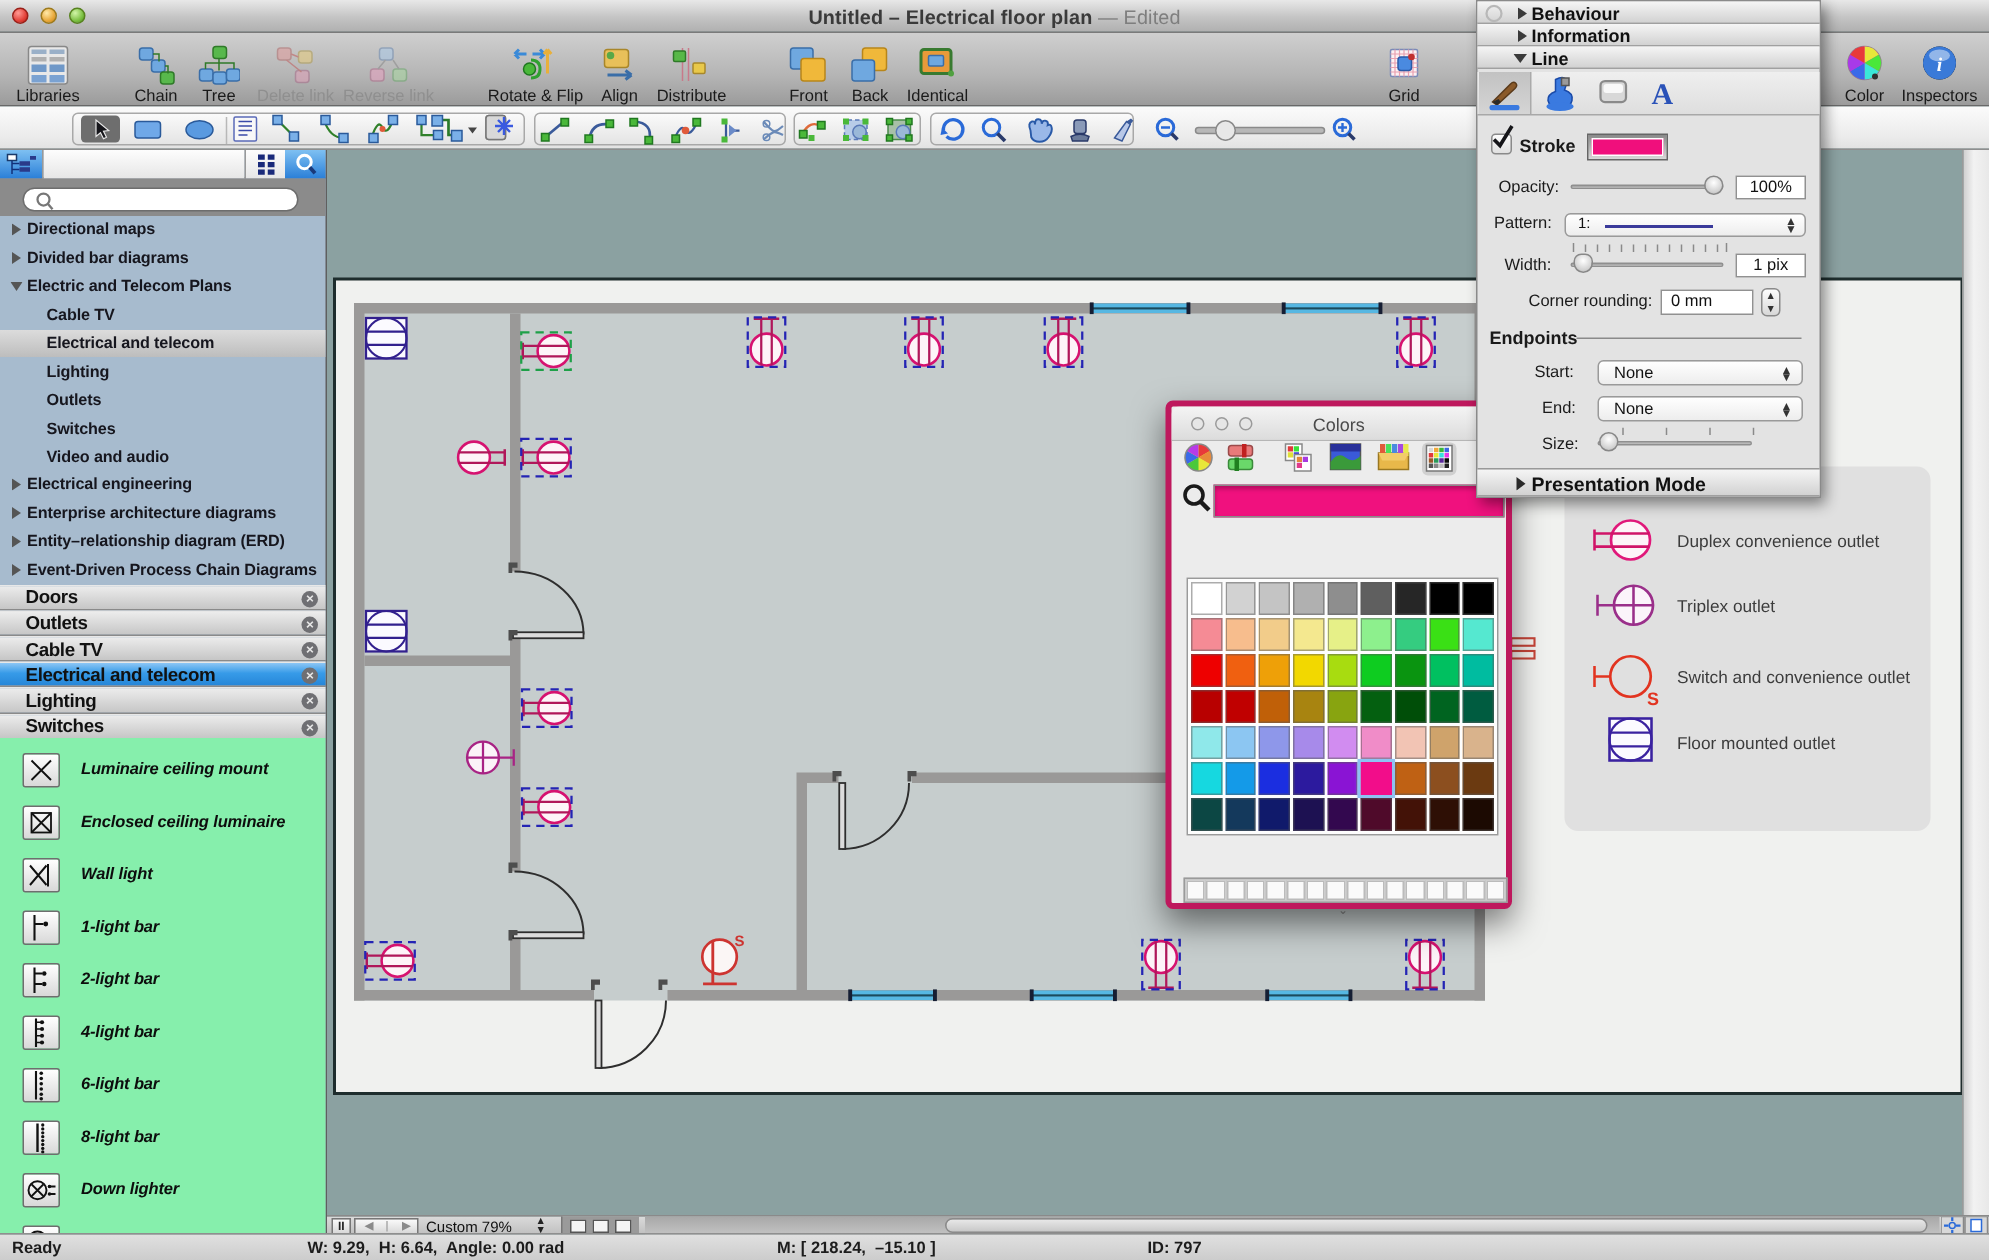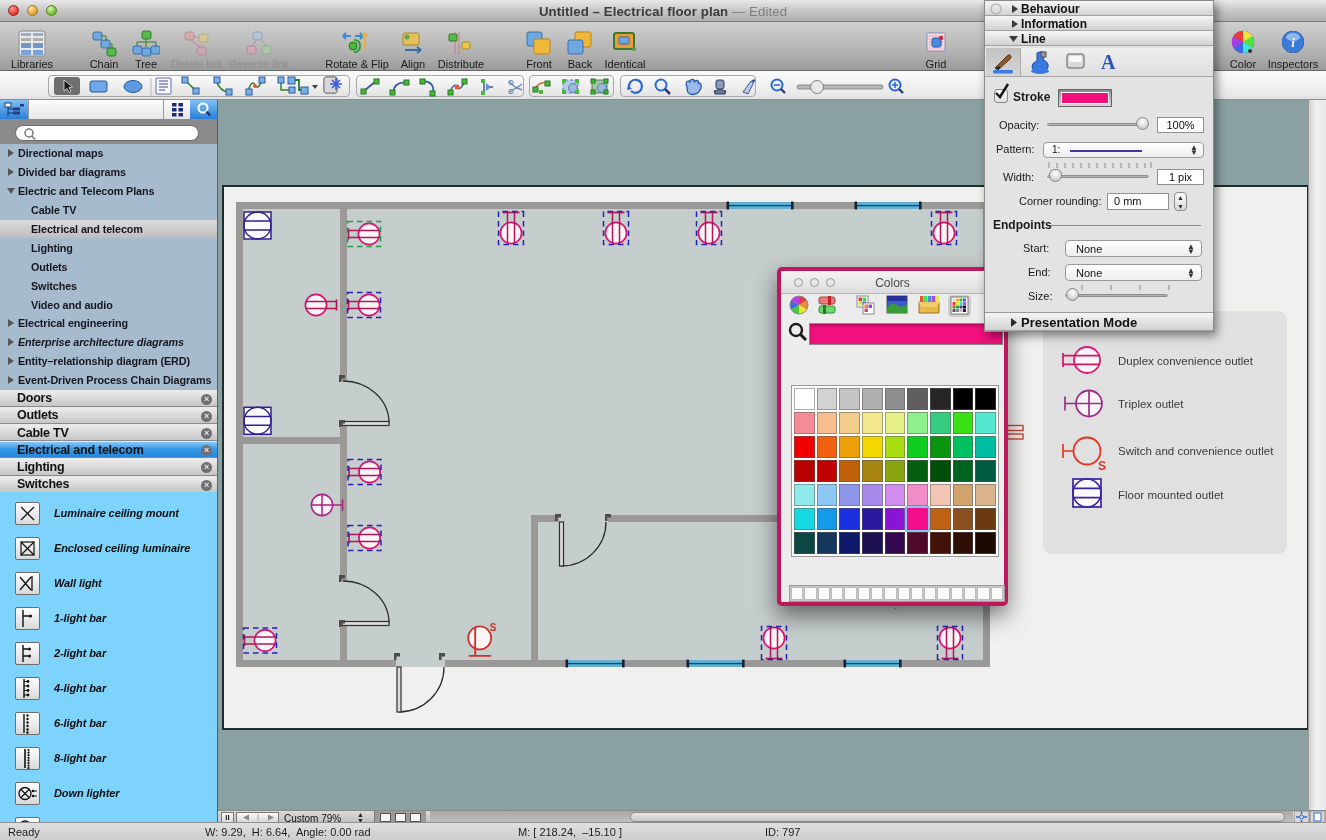--- a/index.html
+++ b/index.html
@@ -31,30 +31,30 @@
 .litecell { background:linear-gradient(#fdfdfd,#e6e6e6); border-left:1px solid #999; }
 #sbsearch { position:absolute; left:0; top:19px; width:218px; height:25px; background:#8b8b8b; }
 #sbpill { position:absolute; left:15px; top:6px; width:184px; height:16px; background:#fff; border:1px solid #6d6d6d; border-radius:9px; }
 #tree { position:absolute; left:0; top:44px; width:218px; }
 .trow { height:18.9px; font-size:10.8px; font-weight:bold; color:#16161e; display:flex; align-items:center; white-space:nowrap; letter-spacing:-0.1px;}
 .trow .arr { width:8px; height:8px; margin-right:3px; flex:none; }
 .trow.selg { background:linear-gradient(#dcdcdc,#bdbdbd); }
 .sect { height:17.2px; flex:none; background:linear-gradient(#ececec,#c6c6c6); border-top:1px solid #e8e8e8; border-bottom:1px solid #8a8a8a; font-size:12.5px; font-weight:bold; color:#111; display:flex; align-items:center; padding-left:17px; position:relative; letter-spacing:-0.25px;}
 .sect.selb { background:linear-gradient(#8cc6f5,#379be8 45%,#2586d8); }
 .xbadge { position:absolute; right:6px; top:3px; width:11px; height:11px; border-radius:50%; background:#6f6f73; color:#e8e8e8; font-size:9px; line-height:11px; text-align:center; font-weight:bold; }
-#symlist { position:absolute; left:0; top:392px; width:218px; height:330px; background:#7dd3fc; }
+#symlist { position:absolute; left:0; top:392px; width:218px; height:330px; background:#86efac; }
 .symrow { position:absolute; left:0; width:218px; height:35px; }
 .symbox { position:absolute; left:15px; top:2px; width:25px; height:23px; background:linear-gradient(#ffffff,#d8d8d8); border:1px solid #6e6e6e; border-radius:2px; }
 .symlab { position:absolute; left:54px; top:7px; font-size:11px; font-weight:bold; font-style:italic; color:#0d0d0d; letter-spacing:-0.1px; }
 
 #canvas { position:absolute; left:218px; top:100px; width:1090px; height:710px; background:#8ba1a1; }
 #vscroll { position:absolute; left:1308px; top:100px; width:18px; height:710px; background:linear-gradient(90deg,#cfcfcf,#f2f2f2 40%,#e8e8e8); border-left:1px solid #9a9a9a; }
 
 #hscrollrow { position:absolute; left:218px; top:810px; width:1108px; height:12px; background:linear-gradient(#dadada,#c2c2c2); border-top:1px solid #8a8a8a; }
-#statusbar { position:absolute; left:0; top:822px; width:1326px; height:18px; background:linear-gradient(#e0e0e0,#cccccc); border-top:1px solid #8f8f8f; font-size:11px; font-weight:normal; color:#1c1c1c; }
+#statusbar { position:absolute; left:0; top:822px; width:1326px; height:18px; background:linear-gradient(#e0e0e0,#cccccc); border-top:1px solid #8f8f8f; font-size:11px; font-weight:bold; color:#1c1c1c; }
 #statusbar span { position:absolute; top:3px; }
 
 #inspector { position:absolute; left:984px; top:0px; width:230px; height:332px; background:#e3e3e3; border:1px solid #8a8a8a; box-shadow:3px 4px 9px rgba(0,0,0,0.45); }
 .irow { position:relative; height:15px; background:linear-gradient(#f5f5f5,#d2d2d2); border-bottom:1px solid #a0a0a0; font-size:12px; font-weight:bold; color:#111; }
 .irow .itx { position:absolute; left:36px; top:1px; }
 .ilbl { position:absolute; font-size:11px; color:#1a1a1a; }
 .ibox { position:absolute; background:#fff; border:1px solid #919191; font-size:11px; color:#111; }
 .itrack { position:absolute; height:3px; background:linear-gradient(#9a9a9a,#c8c8c8); border:1px solid #8f8f8f; border-radius:2px; }
 .iknob { position:absolute; width:13px; height:13px; border-radius:50%; background:radial-gradient(circle at 50% 35%,#ffffff,#cfcfcf 70%,#b0b0b0); border:1px solid #888; }
 .ipopup { position:absolute; background:linear-gradient(#ffffff,#ededed); border:1px solid #9a9a9a; border-radius:4px; font-size:11px; color:#111; }
@@ -412,21 +412,21 @@
         </svg>Electric and Telecom Plans</div>
     <div class="trow" style="padding-left:31px;">Cable TV</div>
     <div class="trow selg" style="padding-left:31px;">Electrical and telecom</div>
     <div class="trow" style="padding-left:31px;">Lighting</div>
     <div class="trow" style="padding-left:31px;">Outlets</div>
     <div class="trow" style="padding-left:31px;">Switches</div>
     <div class="trow" style="padding-left:31px;">Video and audio</div>
     <div class="trow" style="padding-left:7px;"><svg class="arr" viewBox="0 0 8 8">
           <path d="M1 0 L7 4 L1 8 Z" fill="#555"></path>
         </svg>Electrical engineering</div>
-    <div class="trow" style="padding-left:7px;font-style:italic;"><svg class="arr" viewBox="0 0 8 8">
+    <div class="trow" style="padding-left:7px;"><svg class="arr" viewBox="0 0 8 8">
           <path d="M1 0 L7 4 L1 8 Z" fill="#555"></path>
         </svg>Enterprise architecture diagrams</div>
     <div class="trow" style="padding-left:7px;"><svg class="arr" viewBox="0 0 8 8">
           <path d="M1 0 L7 4 L1 8 Z" fill="#555"></path>
         </svg>Entity–relationship diagram (ERD)</div>
     <div class="trow" style="padding-left:7px;"><svg class="arr" viewBox="0 0 8 8">
           <path d="M1 0 L7 4 L1 8 Z" fill="#555"></path>
         </svg>Event-Driven Process Chain Diagrams</div>
     <div class="sect">Doors<span class="xbadge">×</span></div>
     <div class="sect">Outlets<span class="xbadge">×</span></div>

